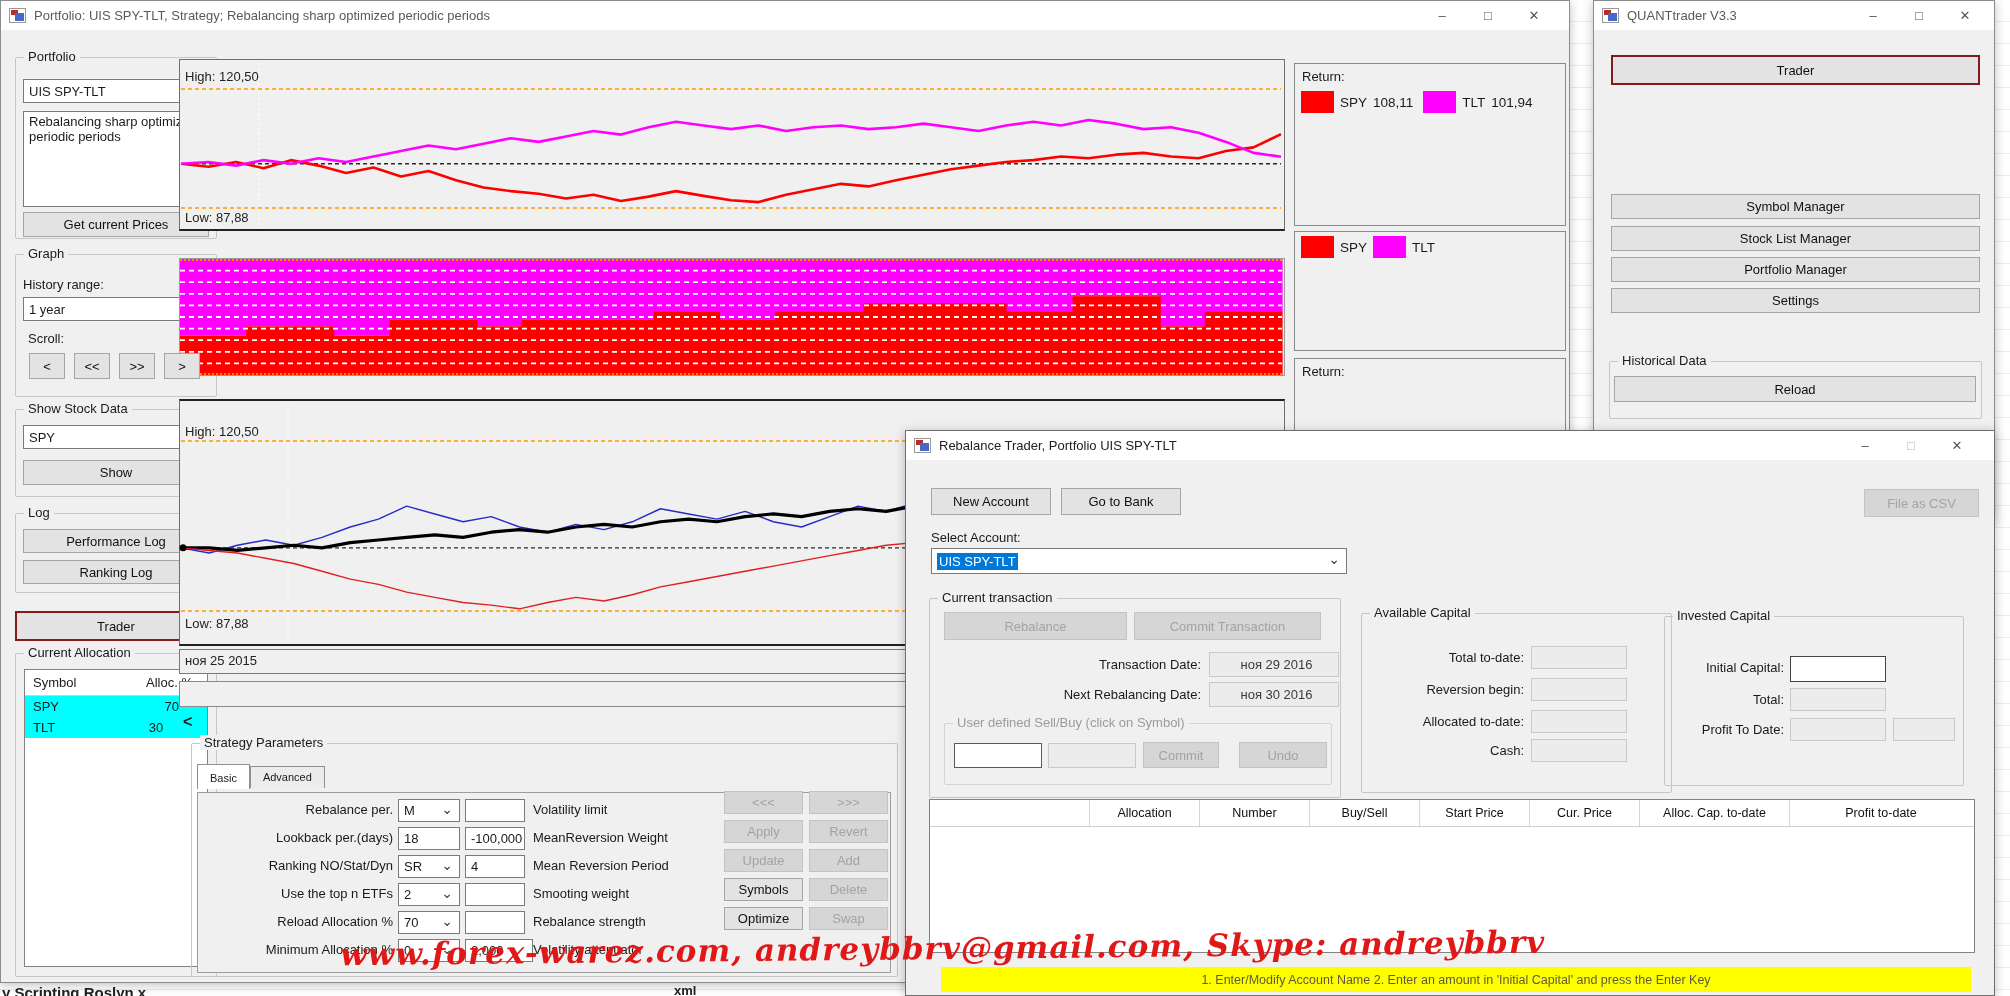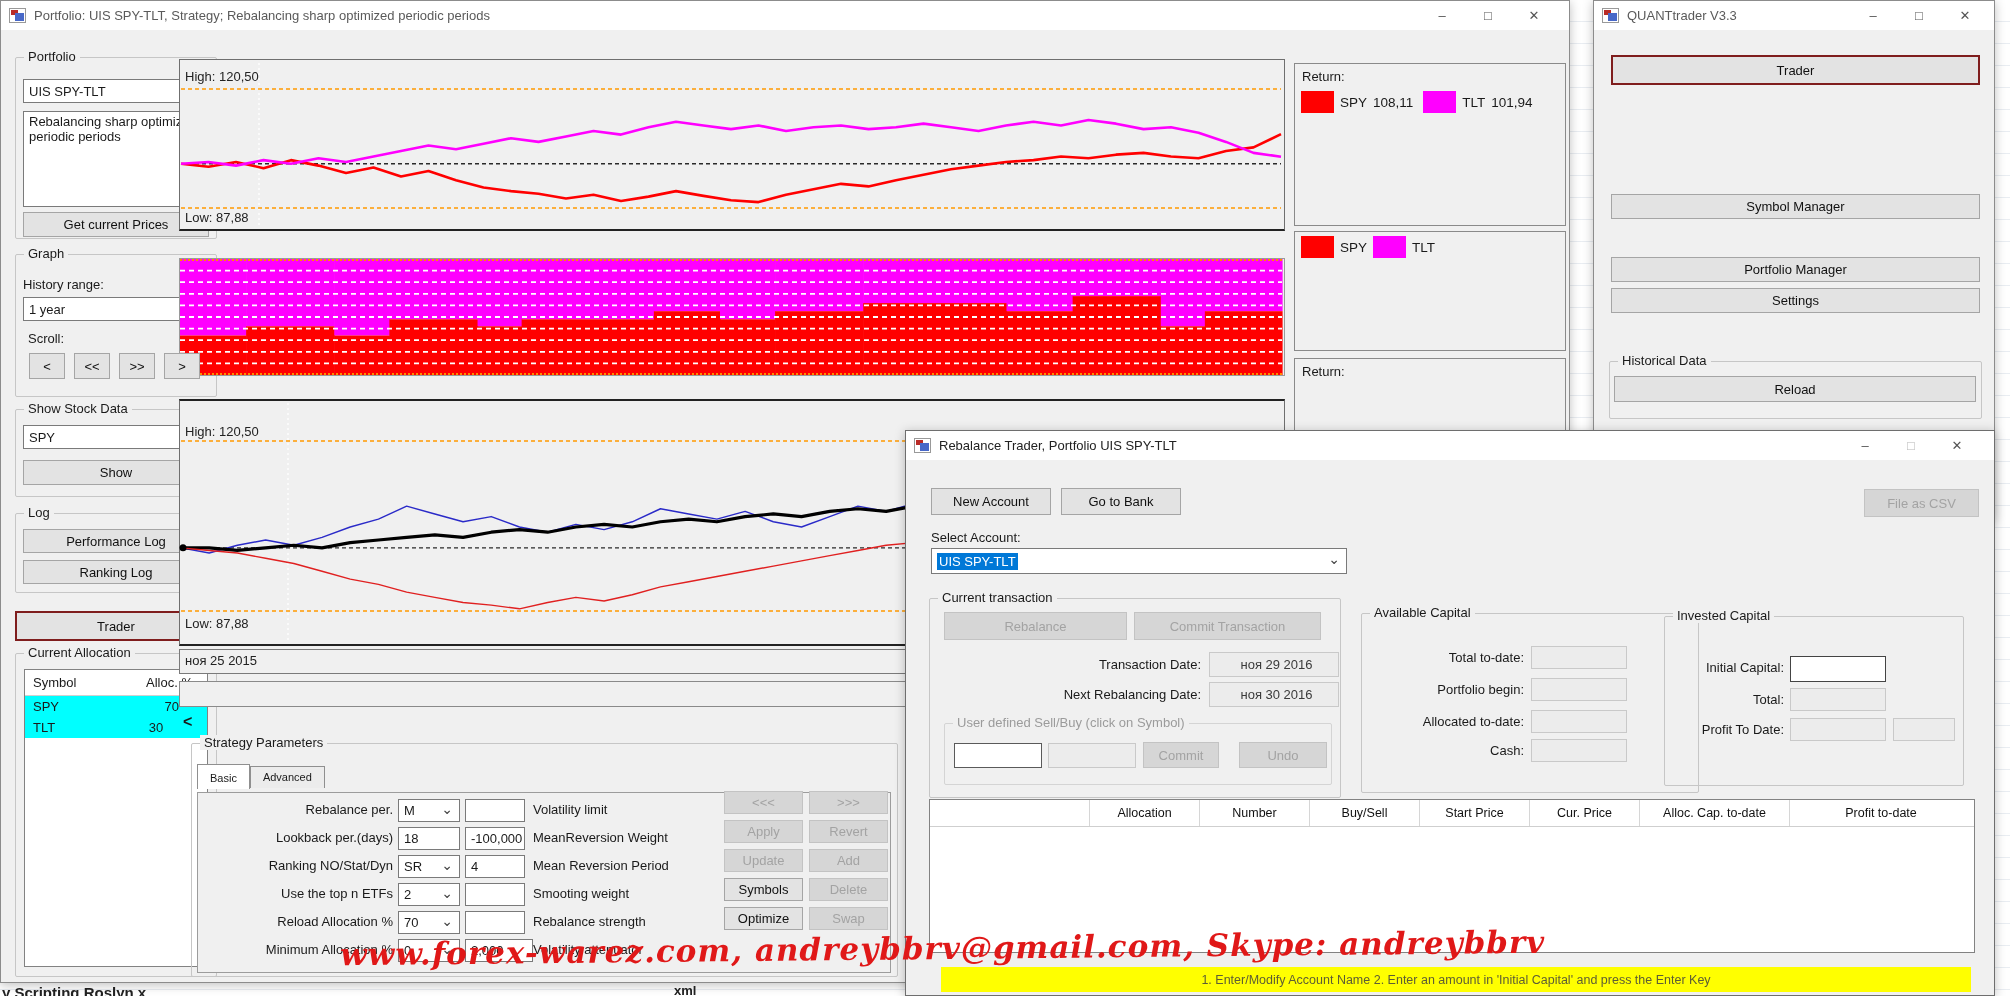--- a/index.html
+++ b/index.html
@@ -320,20 +320,21 @@
       <div class="tb-btn">✕</div>
     </div>
   </div>
   <div class="btn focus" style="left:17px; top:54px; width:369px; height:30px;">Trader</div>
   <div id="quant-buttons"></div>
   <div class="grp" style="left:15px; top:360px; width:373px; height:58px;">
     <span class="grp-label">Historical Data</span>
   </div>
   <div class="btn" style="left:20px; top:375px; width:362px; height:26px;">Reload</div>
 <div class="btn" style="left:17px; top:193px; width:369px; height:25px;">Symbol Manager</div>
+    <div class="btn" style="left:17px; top:225px; width:369px; height:25px;">Stock List Manager</div>
     <div class="btn" style="left:17px; top:256px; width:369px; height:25px;">Portfolio Manager</div>
     <div class="btn" style="left:17px; top:287px; width:369px; height:25px;">Settings</div>
   </div>
 
 <div class="win" style="left:905px; top:430px; width:1090px; height:566px; z-index:40; border-color:#6e6e6e;">
   <div class="tb">
     <div class="appicon">
         <div class="r"></div>
         <div class="b"></div>
       </div>
@@ -369,21 +370,21 @@
     <span>ноя 30 2016</span>
   </div>
   <div class="grp dis" style="left:38px; top:292px; width:388px; height:62px;">
     <span class="grp-label">User defined Sell/Buy (click on Symbol)</span>
   </div>
   <div class="field" style="left:48px; top:312px; width:88px; height:25px; border-color:#5a5a5a;"></div>
   <div class="field dis" style="left:142px; top:312px; width:88px; height:25px;"></div>
   <div class="btn dis" style="left:237px; top:311px; width:76px; height:26px;">Commit</div>
   <div class="btn dis" style="left:333px; top:311px; width:88px; height:26px;">Undo</div>
 
-  <div class="grp" style="left:455px; top:182px; width:338px; height:180px;">
+  <div class="grp" style="left:455px; top:182px; width:311px; height:180px;">
     <span class="grp-label">Available Capital</span>
   </div>
   <div id="avail-rows"></div>
 
   <div class="grp" style="left:758px; top:185px; width:300px; height:170px;">
     <span class="grp-label">Invested Capital</span>
   </div>
   <div id="invested-rows"></div>
 
   <div class="dtable" style="left:23px; top:368px; width:1046px; height:154px;">
@@ -397,21 +398,21 @@
         <div class="hcell" style="width:150px;">Alloc. Cap. to-date</div>
         <div class="hcell" style="width:182px;">Profit to-date</div>
       </div>
   </div>
 
   <div class="yellowbar" style="left:35px; top:536px; width:1030px; height:25px;">
     <span>1. Enter/Modify Account Name    2. Enter an amount in 'Initial Capital' and press the Enter  Key</span>
   </div>
 <div class="lbl r" style="left:470px; top:219px; width:148px;">Total to-date:</div>
     <div class="field dis" style="left:625px; top:215px; width:96px; height:23px;"></div>
-    <div class="lbl r" style="left:470px; top:251px; width:148px;">Portfolio begin:</div>
+    <div class="lbl r" style="left:470px; top:251px; width:148px;">Reversion begin:</div>
     <div class="field dis" style="left:625px; top:247px; width:96px; height:23px;"></div>
     <div class="lbl r" style="left:470px; top:283px; width:148px;">Allocated to-date:</div>
     <div class="field dis" style="left:625px; top:279px; width:96px; height:23px;"></div>
     <div class="lbl r" style="left:470px; top:312px; width:148px;">Cash:</div>
     <div class="field dis" style="left:625px; top:308px; width:96px; height:23px;"></div>
     <div class="lbl r" style="left:770px; top:229px; width:108px;">Initial Capital:</div>
     <div class="field" style="left:884px; top:225px; width:96px; height:26px; border-color:#444;"></div>
     <div class="lbl r" style="left:770px; top:261px; width:108px;">Total:</div>
     <div class="field dis" style="left:884px; top:257px; width:96px; height:23px; "></div>
     <div class="lbl r" style="left:770px; top:291px; width:108px;">Profit To Date:</div>

